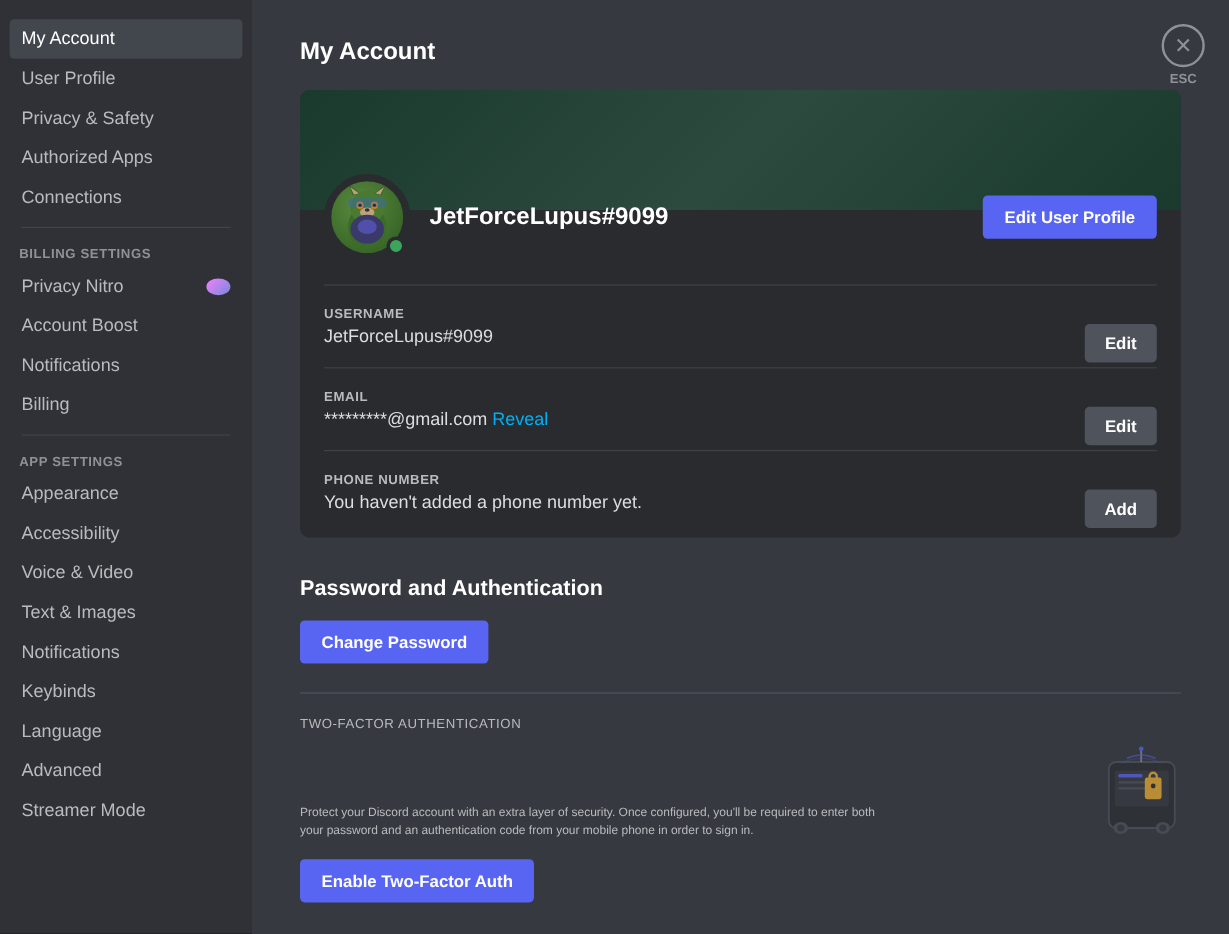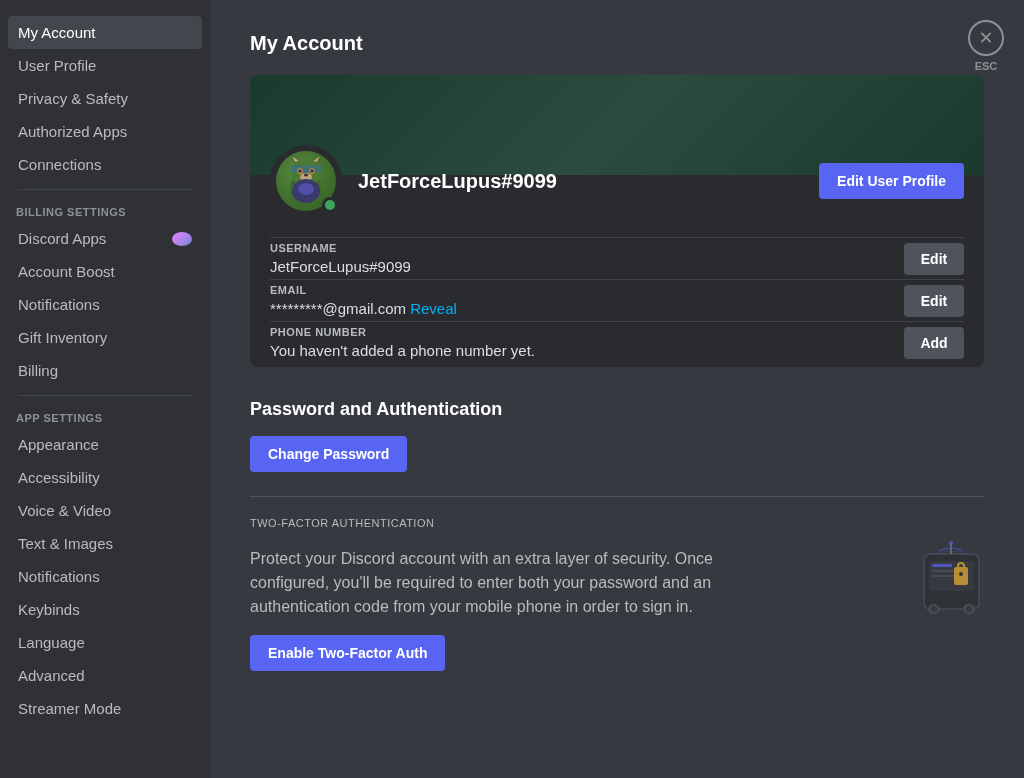--- a/index.html
+++ b/index.html
@@ -204,20 +204,21 @@
     .info-btn {
       background: #4f545c;
       color: #ffffff;
       border: none;
       border-radius: 4px;
       padding: 8px 16px;
       font-size: 14px;
       font-weight: 600;
       cursor: pointer;
       min-width: 60px;
+      margin-top: 28px;
     }
 
     
     .section-title {
       font-size: 18px;
       font-weight: 700;
       color: #ffffff;
       margin-bottom: 16px;
       padding-top: 4px;
     }
@@ -253,21 +254,21 @@
       margin-bottom: 10px;
     }
 
     .two-factor-content {
       display: flex;
       align-items: flex-end;
       justify-content: space-between;
     }
 
     .two-factor-description {
-      font-size: 16px;
+      font-size: 10px;
       color: #b9bbbe;
       line-height: 1.5;
       max-width: 480px;
       flex: 1;
       margin-right: 8px;
     }
 
     .two-factor-illustration {
       width: 140px;
       height: 80px;
@@ -340,31 +341,28 @@
   </div>
   <div class="sidebar-item">
     <span class="sidebar-item-text">Connections</span>
   </div>
 
   <hr class="sidebar-divider">
 
   <div class="sidebar-section-label">Billing Settings</div>
 
   <div class="sidebar-item">
-    <span class="sidebar-item-text">Discord Apps</span>
+    <span class="sidebar-item-text">Privacy Nitro</span>
     <span class="nitro-icon"></span>
   </div>
   <div class="sidebar-item">
     <span class="sidebar-item-text">Account Boost</span>
   </div>
   <div class="sidebar-item">
     <span class="sidebar-item-text">Notifications</span>
-  </div>
-  <div class="sidebar-item">
-    <span class="sidebar-item-text">Gift Inventory</span>
   </div>
   <div class="sidebar-item">
     <span class="sidebar-item-text">Billing</span>
   </div>
 
   <hr class="sidebar-divider">
 
   <div class="sidebar-section-label">App Settings</div>
 
   <div class="sidebar-item">

